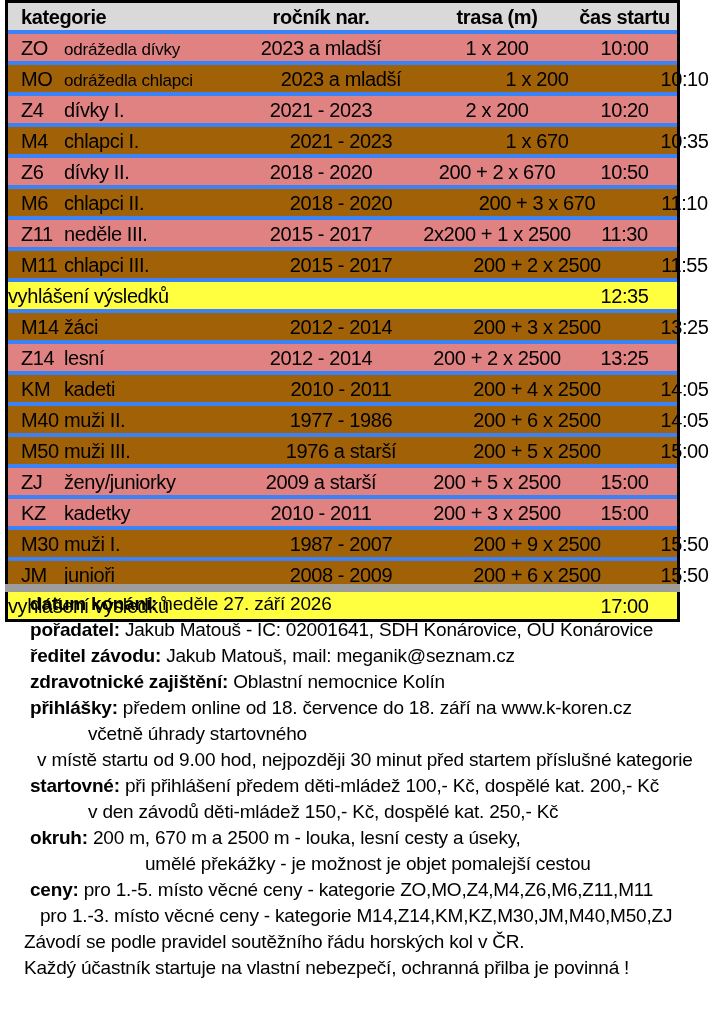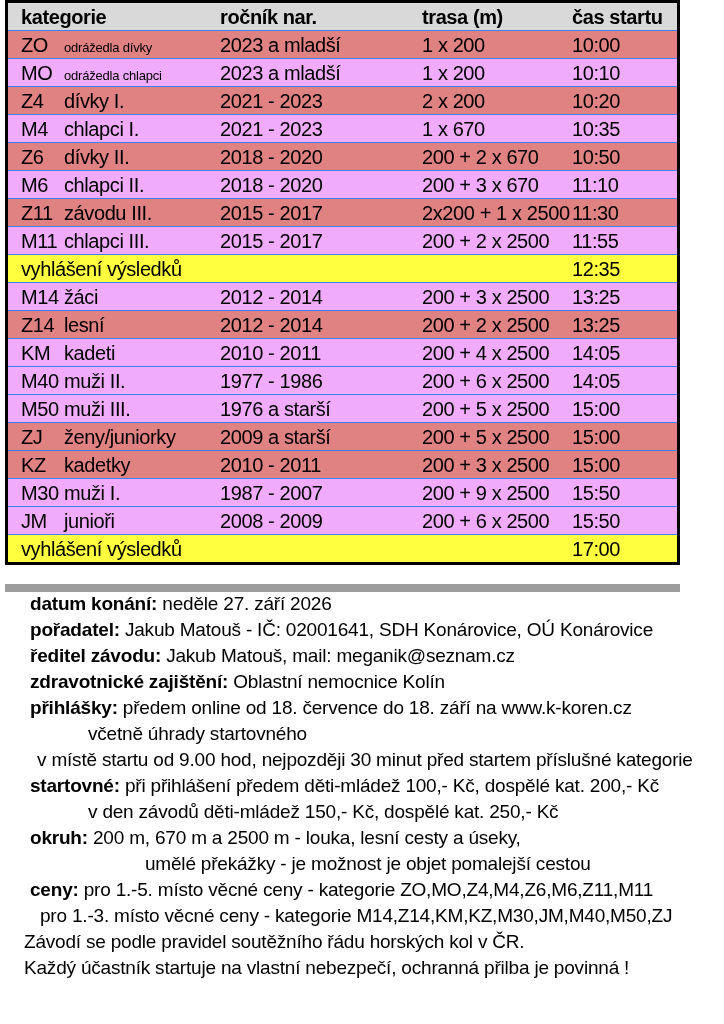--- a/index.html
+++ b/index.html
@@ -11,35 +11,35 @@
 
   
   .schedule-table {
     position:absolute; left:5px; top:0; width:669px;
     border:3px solid #000; background:#fff;
   }
   .t-row {
     display:grid;
     grid-template-columns:212px 202px 150px 105px;
     height:27px; align-items:center;
-    border-bottom:1px solid #3b82f6;
+    border-bottom:4px solid #3b82f6;
     font-size:20px; letter-spacing:-0.4px; line-height:1;
   }
   #rows .t-row:last-child { border-bottom:none; }
   .t-header { background:#D9D9D9; font-weight:bold; font-size:20px; }
   .bg-pink   { background:#E08182; }
-  .bg-white  { background:#f0abfc; }
+  .bg-white  { background:#a16207;gap:20px; }
   .bg-yellow { background:#FFFF3F; }
   .t-announce { grid-template-columns:564px 105px; }
   .cell { overflow:visible; white-space:nowrap; }
-  .c { }
+  .c { text-align:center; }
   .cell-cat { padding-left:13px; display:flex; align-items:baseline; }
   .code { display:inline-block; min-width:43px; }
-  .name-small { font-size:13px; letter-spacing:-0.2px; }
-  .cell-label { padding-left:13px; }
+  .name-small { font-size:17px; letter-spacing:-0.2px; }
+  .cell-label { }
 
   .shadow-bar {
     position:absolute; left:5px; top:584px; width:675px; height:8px;
     background:#9D9D9D;
   }
 
   
   .info { position:absolute; left:16px; top:591px; width:640px; }
   .info-line {
     margin:0; font-size:19px; line-height:26px; letter-spacing:-0.2px;
@@ -116,21 +116,21 @@
             <span class="code">M6</span>
             <span class="name">chlapci II.</span>
           </div>
           <div class="cell c">2018 - 2020</div>
           <div class="cell c">200 + 3 x 670</div>
           <div class="cell c">11:10</div>
         </div>
         <div class="t-row bg-pink">
           <div class="cell cell-cat">
             <span class="code">Z11</span>
-            <span class="name">závodu III.</span>
+            <span class="name">neděle III.</span>
           </div>
           <div class="cell c">2015 - 2017</div>
           <div class="cell c">2x200 + 1 x 2500</div>
           <div class="cell c">11:30</div>
         </div>
         <div class="t-row bg-white">
           <div class="cell cell-cat">
             <span class="code">M11</span>
             <span class="name">chlapci III.</span>
           </div>

